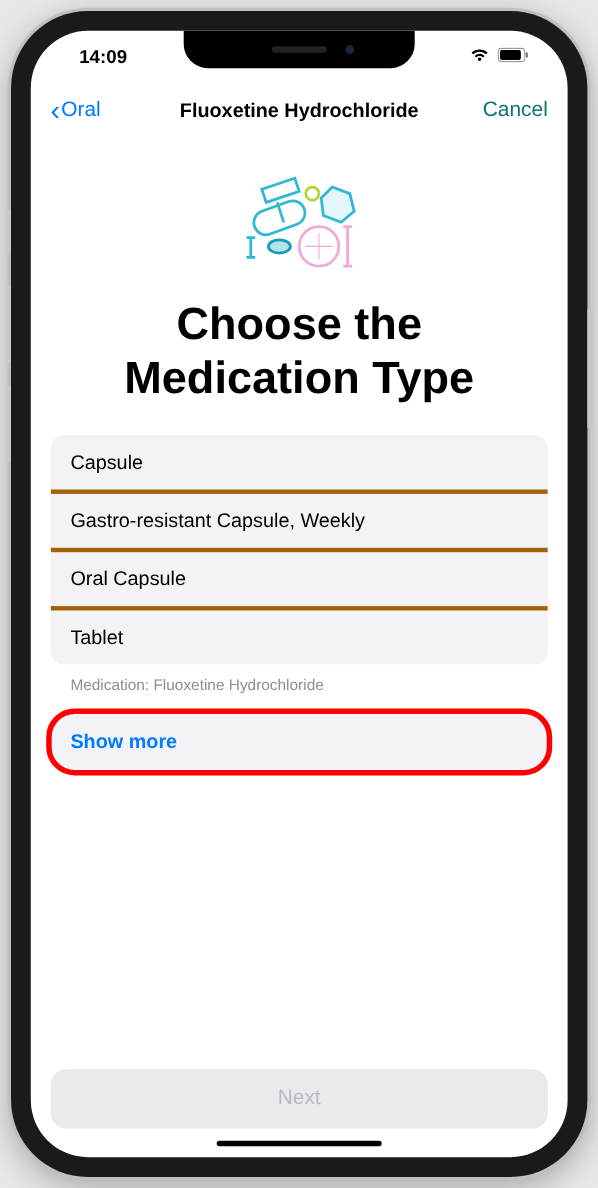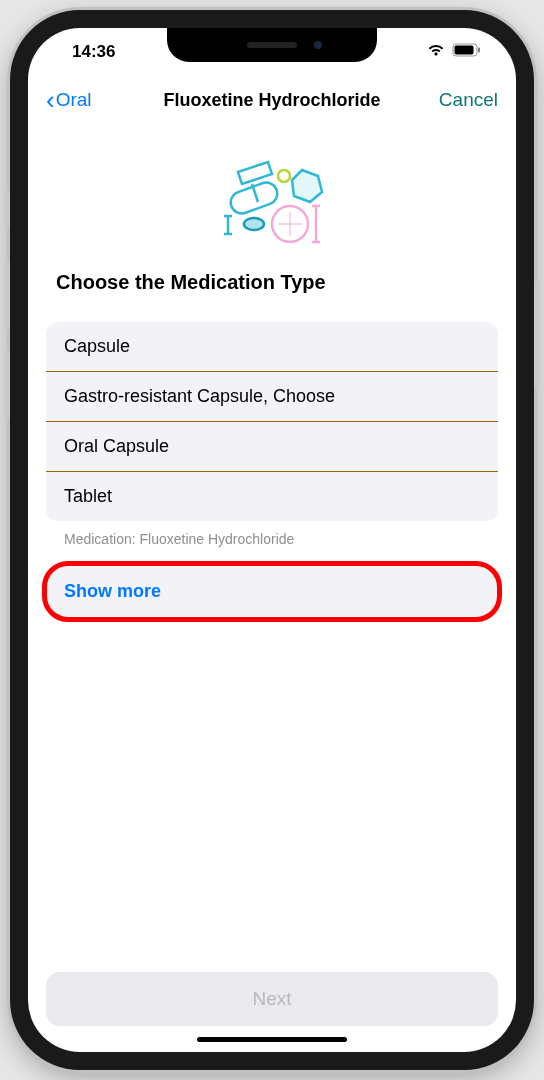--- a/index.html
+++ b/index.html
@@ -125,37 +125,37 @@
     overflow: hidden;
     display:flex;
     flex-direction:column;
   }
   .illustration {
     display: flex;
     justify-content: center;
     padding: 28px 0 18px 0;
   }
   .heading {
-    font-size: 20px;
+    font-size: 41px;
     font-weight: 700;
-    text-align: left;
+    text-align: center;
     color: #000;
     line-height: 1.2;
     padding: 0 10px 28px 10px;
   }
   .list-card {
     background: #f2f2f7;
     border-radius: 12px;
     overflow: hidden;
   }
   .list-item {
     padding: 14px 18px;
     font-size: 18px;
     color: #000;
-    border-bottom: 1px solid #a16207;
+    border-bottom: 4px solid #a16207;
     cursor: pointer;
   }
   .list-item:last-child { border-bottom: none; }
   .ingredients {
     font-size: 14px;
     color: #8e8e93;
     padding: 10px 18px 18px 18px;
   }
   .show-more-wrap {
     position: relative;
@@ -213,21 +213,21 @@
 <div class="device-frame">
   <div class="side-button sb-left1"></div>
   <div class="side-button sb-left2"></div>
   <div class="side-button sb-left3"></div>
   <div class="side-button sb-right"></div>
 
   <div class="screen">
     <div class="notch"></div>
 
     <div class="status-bar">
-      <div class="status-time">14:36</div>
+      <div class="status-time">14:09</div>
       <div class="status-icons">
         <span class="wifi-icon">
           <svg width="20" height="14" viewBox="0 0 20 14">
               <path d="M10 12.5a1.6 1.6 0 100-3.2 1.6 1.6 0 000 3.2zM5.5 7.8a6.4 6.4 0 019 0l-1.4 1.4a4.4 4.4 0 00-6.2 0L5.5 7.8zM2.7 5a10.4 10.4 0 0114.6 0l-1.4 1.4a8.4 8.4 0 00-11.8 0L2.7 5z" fill="#000"></path>
             </svg>
         </span>
         <span class="battery-icon">
           <svg width="30" height="14" viewBox="0 0 30 14">
               <rect x="1" y="1" width="24" height="12" rx="3" fill="none" stroke="#000" stroke-opacity="0.4" stroke-width="1"></rect>
               <rect x="2.5" y="2.5" width="19" height="9" rx="1.8" fill="#000"></rect>
@@ -262,21 +262,21 @@
             <path d="M36 64 L36 82 M32 64 L40 64 M32 82 L40 82" stroke="#2fb8d4"></path>
             <path d="M124 54 L124 90 M120 54 L128 54 M120 90 L128 90" stroke="#f5a8d8"></path>
           </g>
         </svg>
       </div>
 
       <div class="heading">Choose the Medication Type</div>
 
       <div class="list-card">
         <div class="list-item">Capsule</div>
-        <div class="list-item">Gastro-resistant Capsule, Choose</div>
+        <div class="list-item">Gastro-resistant Capsule, Weekly</div>
         <div class="list-item">Oral Capsule</div>
         <div class="list-item">Tablet</div>
       </div>
 
       <div class="ingredients">
         <span>Medication:</span>
         <span>Fluoxetine Hydrochloride</span>
       </div>
 
       <div class="show-more-wrap">

